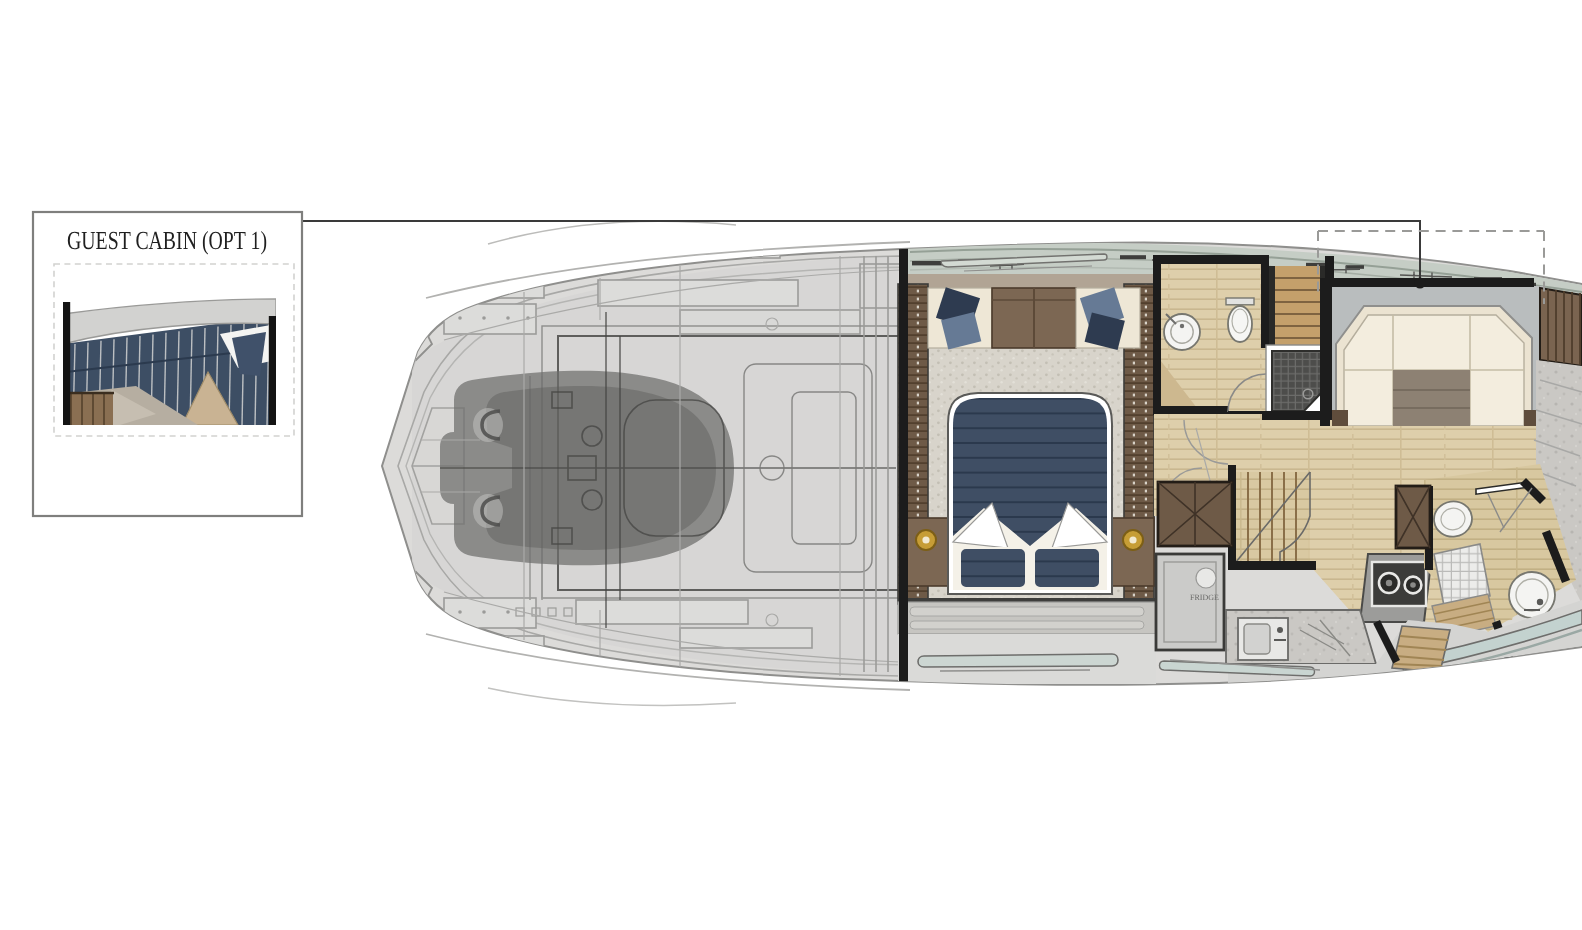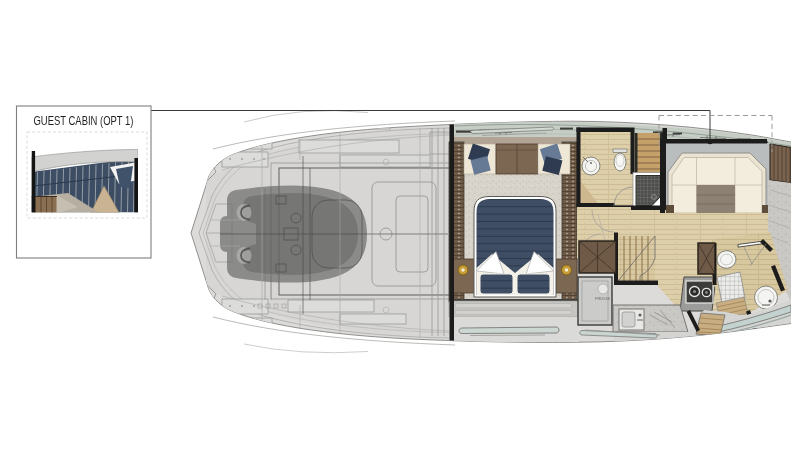--- a/index.html
+++ b/index.html
@@ -1,16 +1,16 @@
 <!DOCTYPE html>
 <html><head>
 <meta charset="utf-8">
 <style>
 html,body{margin:0;padding:0;background:#ffffff;}
-#page{width:791px;height:465px;position:relative;font-family:Liberation Sans, sans-serif;}
+#page{width:791px;height:465px;position:relative;font-family:Liberation Serif, serif;}
 svg{display:block;}
 </style>
 </head>
 <body>
 <div id="page">
 <svg width="791" height="465" viewBox="0 0 791 465" xmlns="http://www.w3.org/2000/svg">
 <defs>
 <pattern id="carpet" width="6" height="6" patternUnits="userSpaceOnUse">
   <rect width="6" height="6" fill="#d8d4cb"></rect>
   <circle cx="1.2" cy="1.4" r="0.7" fill="#c3bfb4"></circle>

